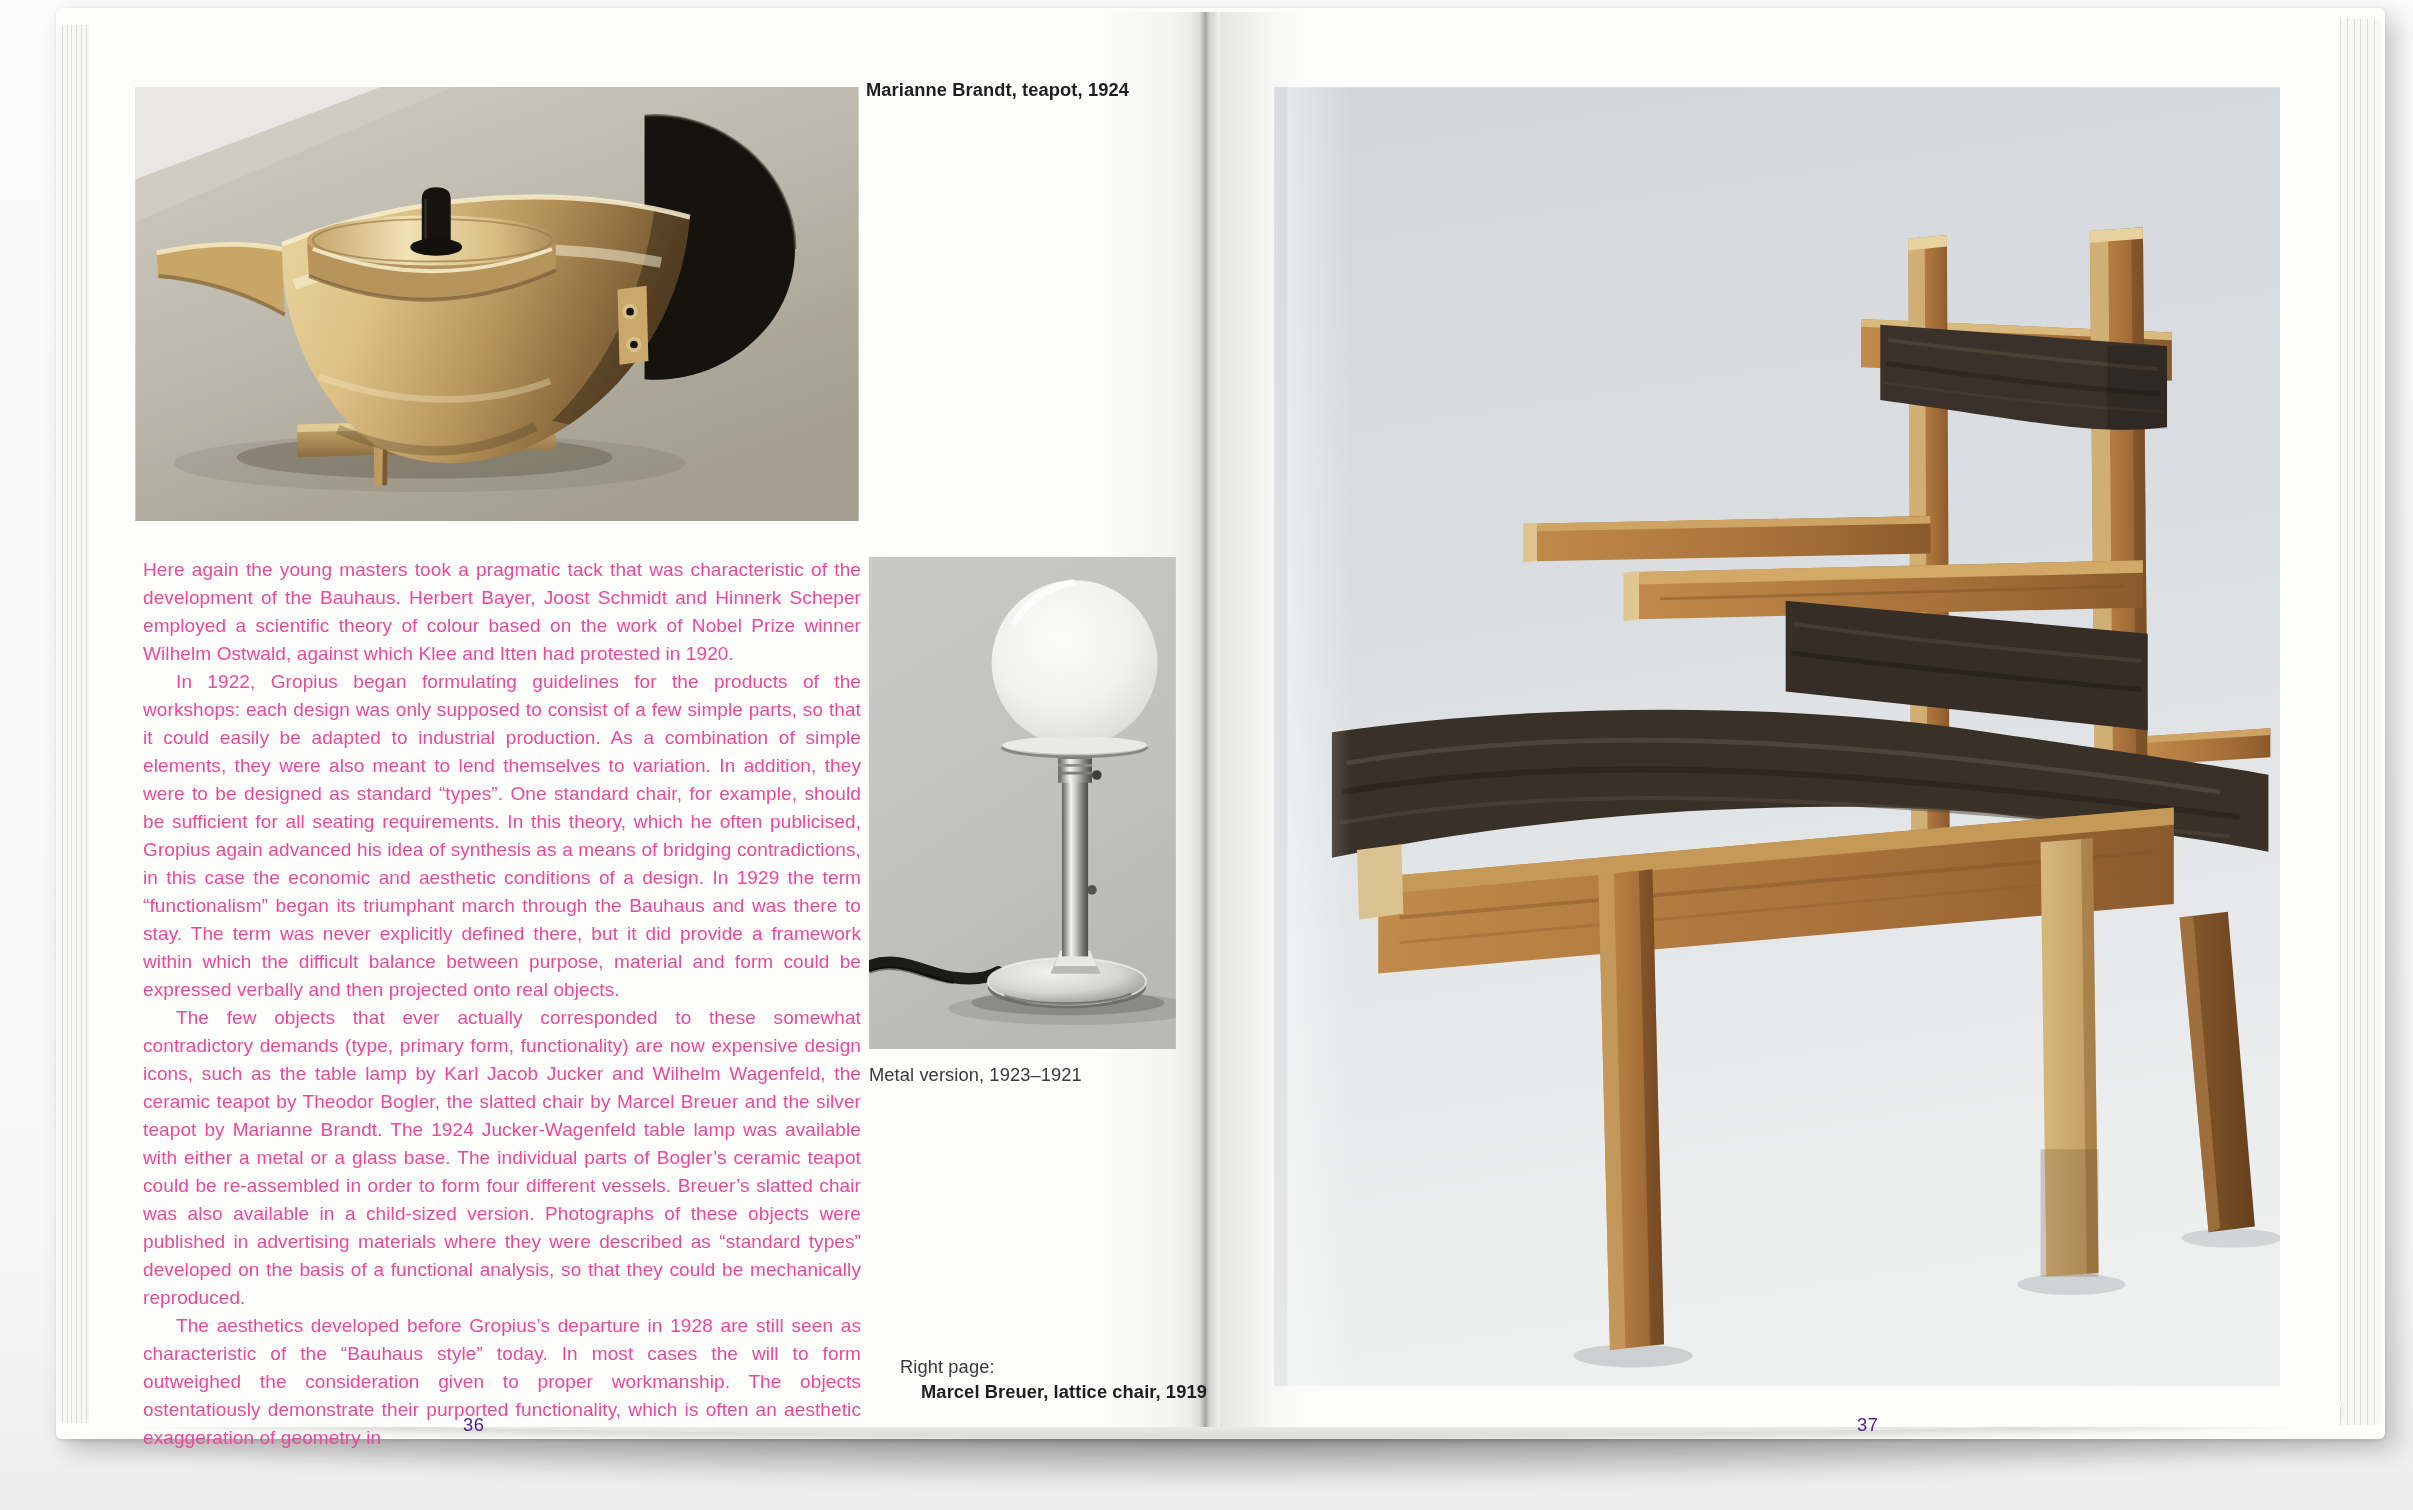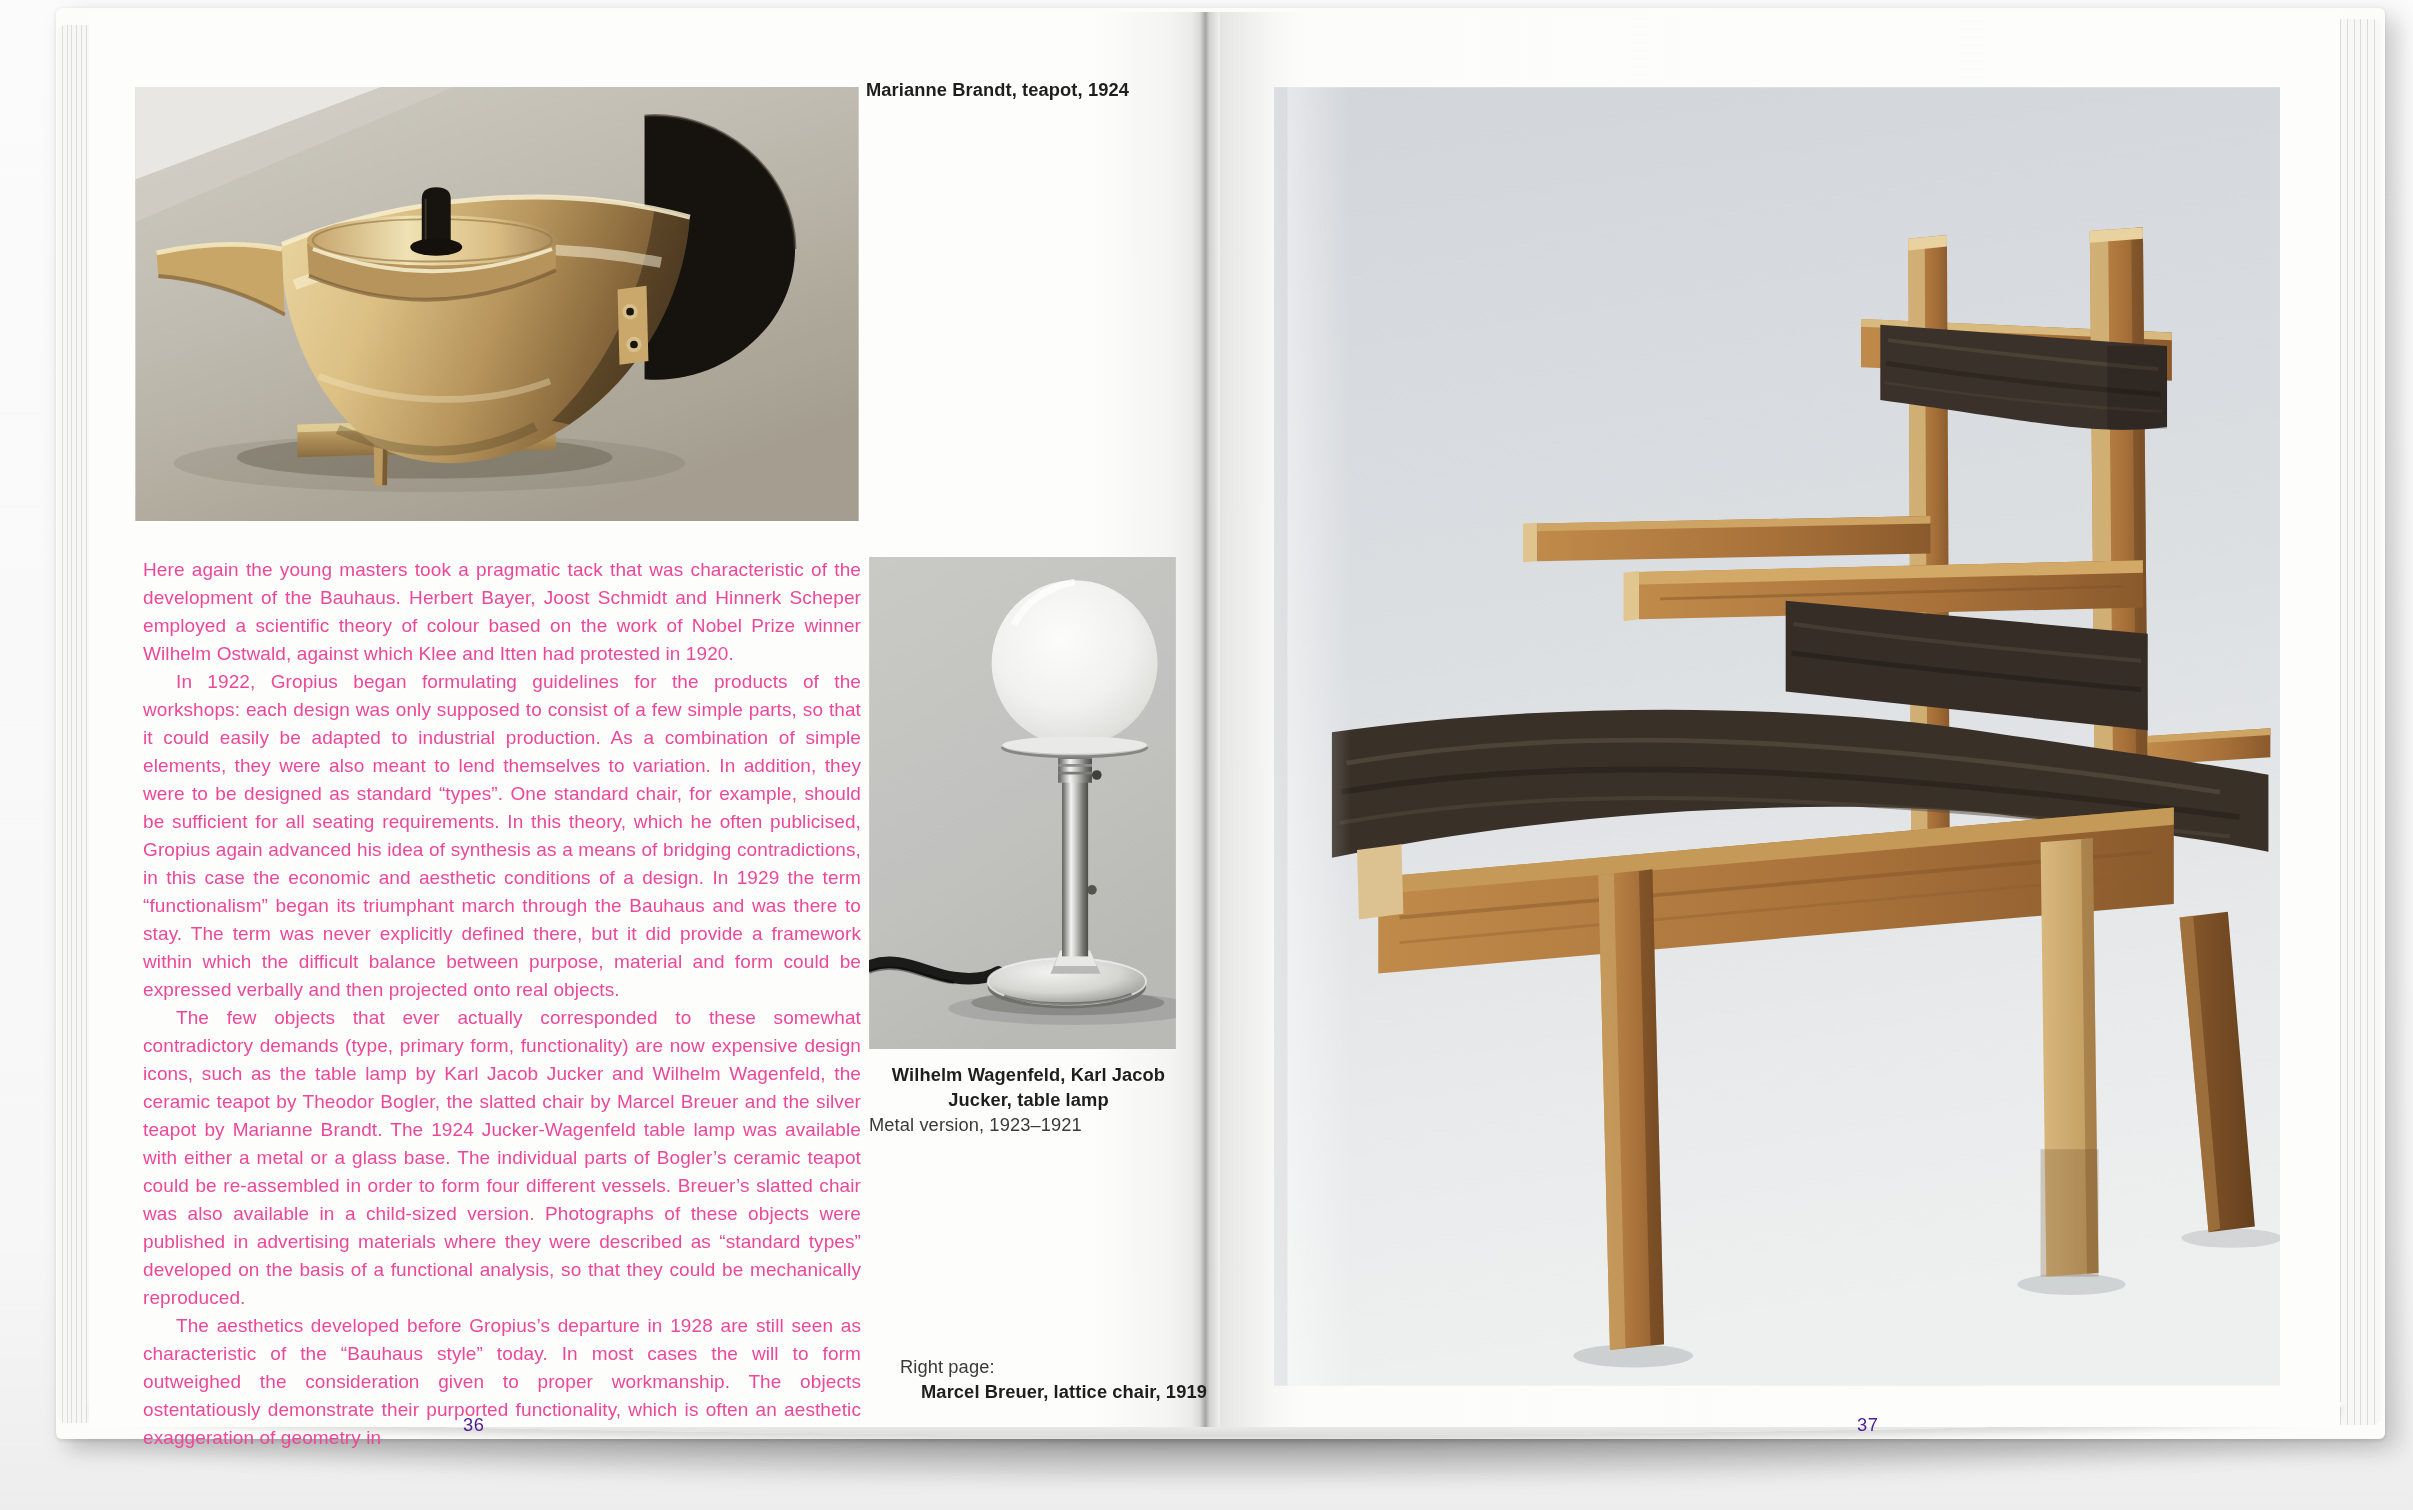--- a/index.html
+++ b/index.html
@@ -226,21 +226,20 @@
   <path d="M150,70 A 86 86 0 0 1 213,26" fill="none" stroke="#ffffff" stroke-width="7" opacity="0.7"></path>
 
   <ellipse cx="213" cy="198" rx="75" ry="10" fill="#c6c6c3"></ellipse>
   <ellipse cx="213" cy="195" rx="75" ry="9" fill="#e9e9e7"></ellipse>
   <path d="M138,197 A 75 10 0 0 0 288,197" fill="none" stroke="#77777 4" stroke-width="0"></path>
   <path d="M138,197 A 75 10 0 0 0 288,197" fill="none" stroke="#767672" stroke-width="3" opacity="0.8"></path>
 </svg>
 </div>
 
 <div class="caption" style="left:869px;top:1062px;width:319px;">
-  <div class="bold">Wilhelm Wagenfeld, Karl Jacob Jucker, table lamp</div>
   <div class="reg">Metal version, 1923–1921</div>
 </div>
 
 <div class="caption" style="left:871px;top:1354px;width:328px;margin-left:29px;">
   <div class="reg">Right page:</div>
   <div class="bold">Marcel Breuer, lattice chair, 1919</div>
 </div>
 
 <div class="pagenum" style="left:463px;top:1414px;">36</div>
 <div class="pagenum" style="left:1857px;top:1414px;">37</div>

